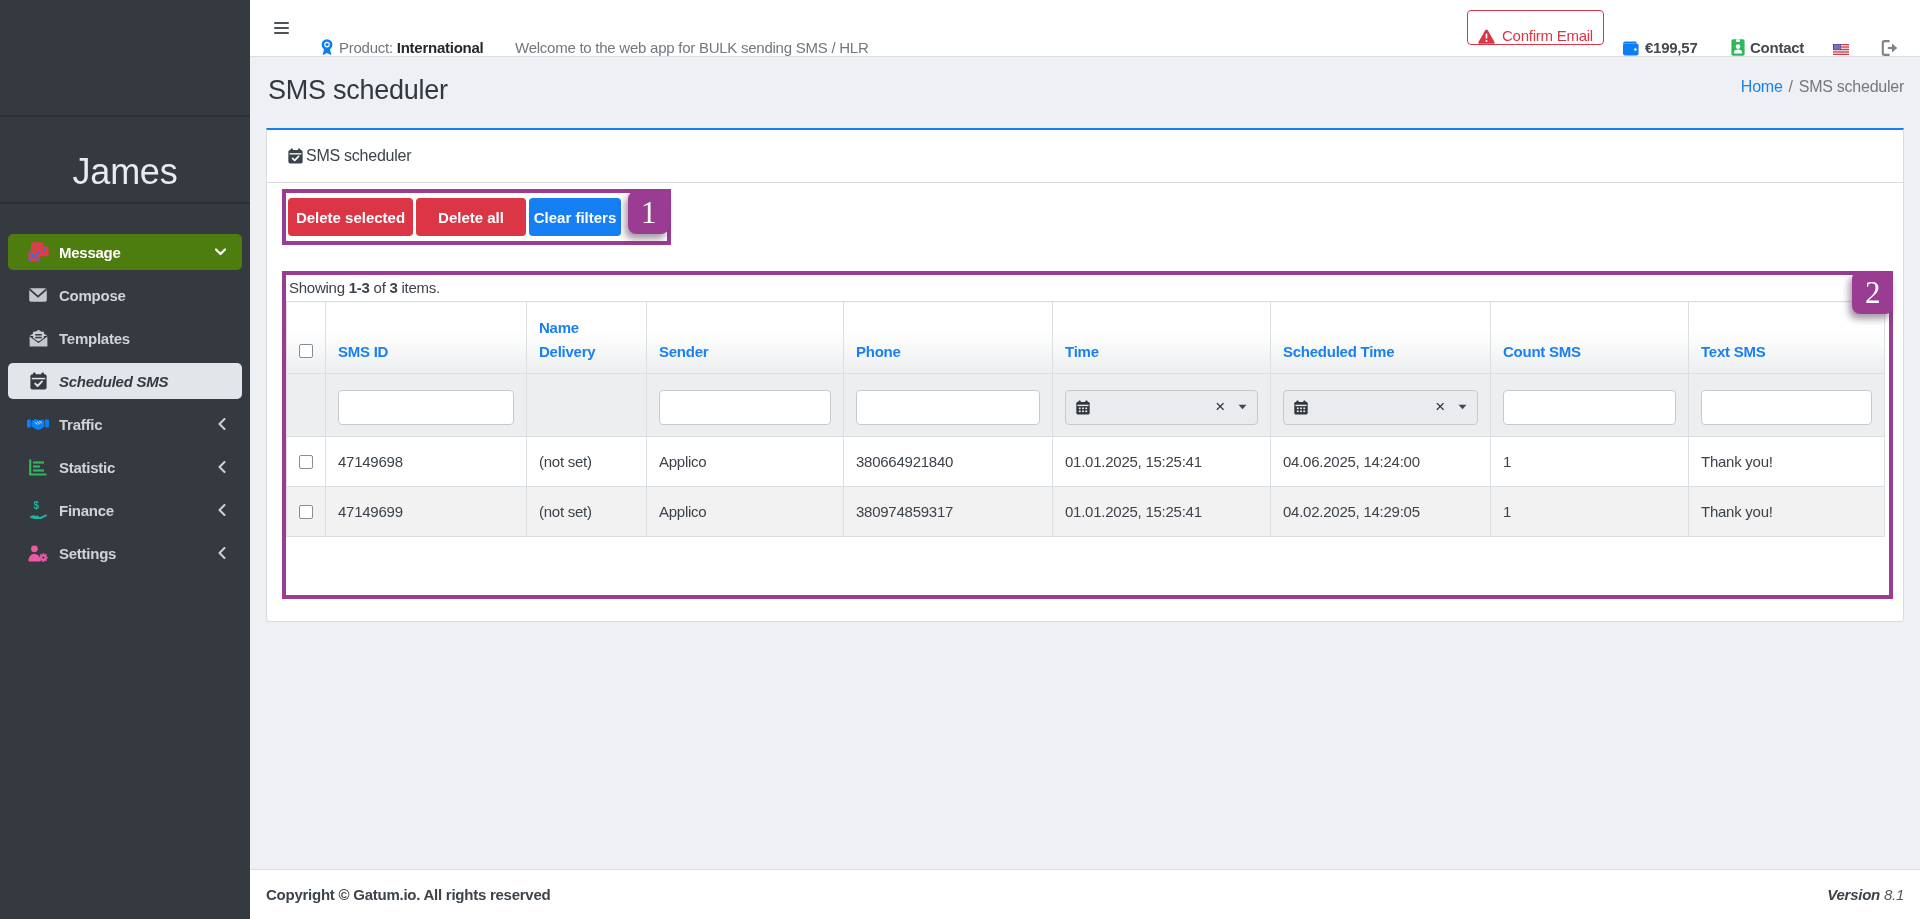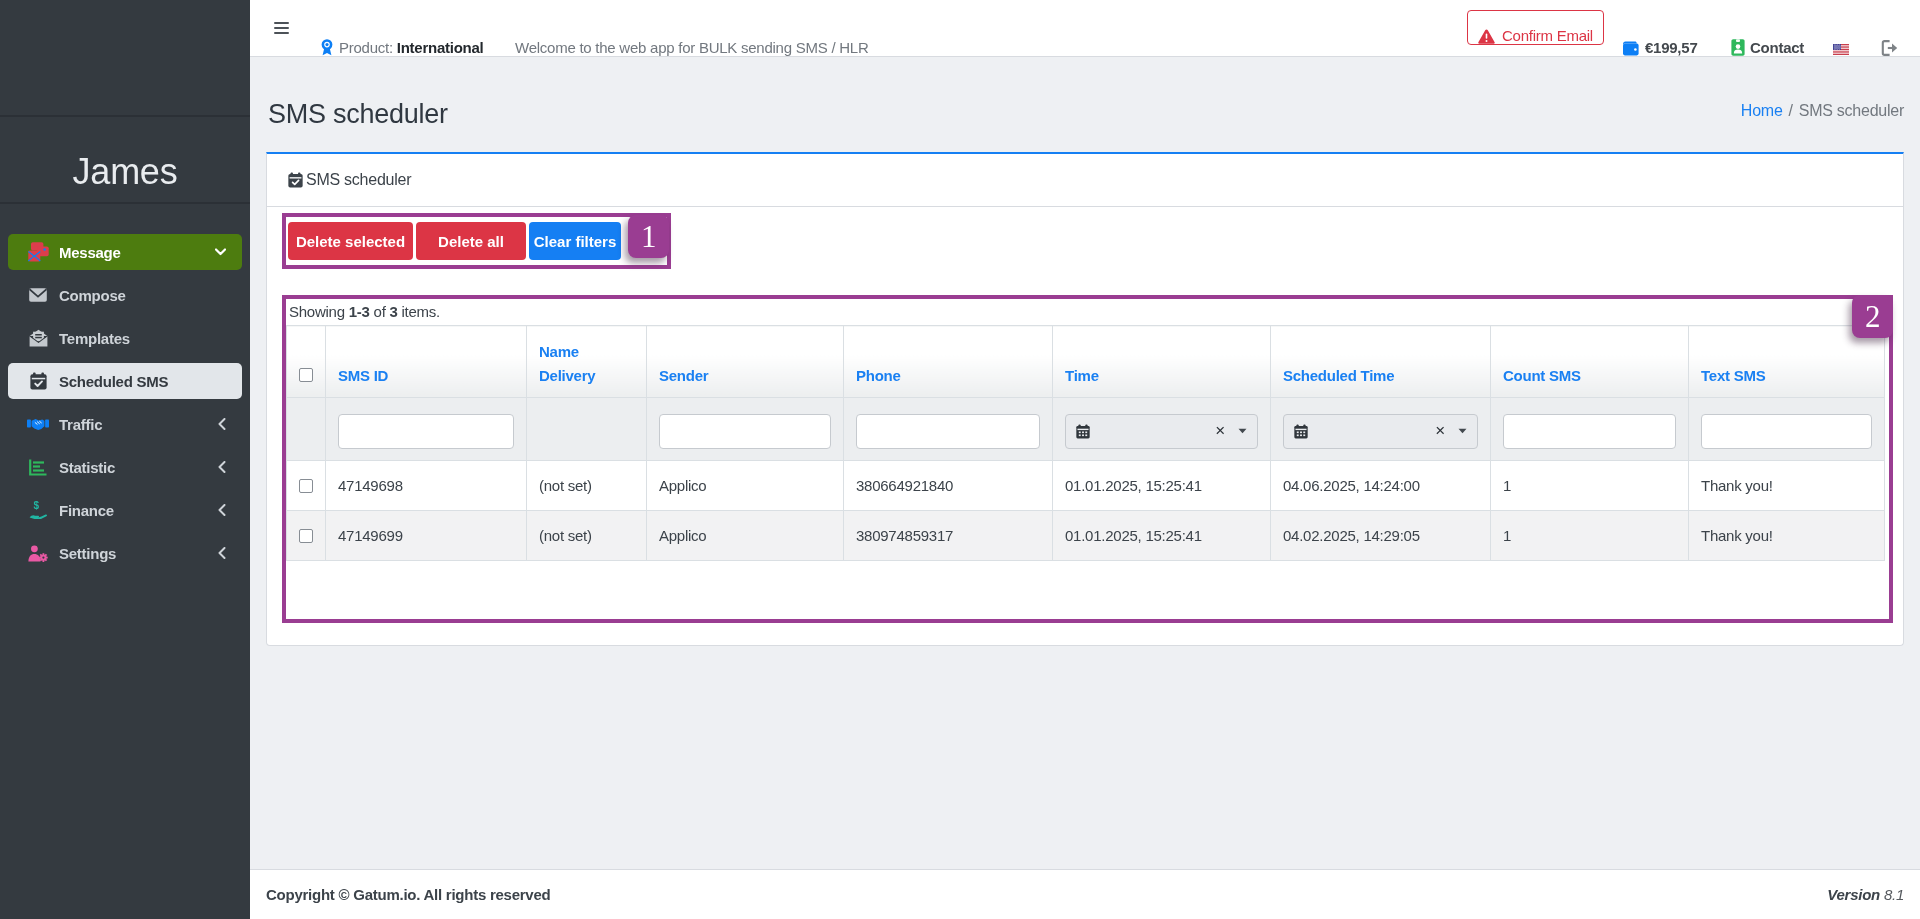--- a/index.html
+++ b/index.html
@@ -8,36 +8,36 @@
 
 
 .sidebar { position:fixed; left:0; top:0; width:250px; height:919px; background:#343a40; z-index:10; }
 .brand { height:117px; border-bottom:2px solid #2b3036; }
 .profile { height:87px; border-bottom:2px solid #2b3036; display:flex; align-items:center; justify-content:center; }
 .profile span { color:#e9ecef; font-size:36px; padding-top:24px; }
 .nav { padding:30px 8px 0 8px; }
 .nav-item { height:36px; margin-bottom:7px; display:flex; align-items:center; border-radius:5px; color:#cfd4d9; font-weight:700; font-size:15px; }
 .nav-item .nicon { width:22px; height:22px; margin-left:19px; margin-right:10px; flex:0 0 22px; display:flex; align-items:center; justify-content:center; }
 .nav-item.active { background:#4d7c0f; color:#fff; }
-.nav-item.selected { background:#e2e6ea; color:#343a40; }
+.nav-item.selected { background:#e2e6ea; color:#343a40;font-style:italic; }
 .nav-item .chev { margin-left:auto; margin-right:16px; display:flex; align-items:center; }
 
 
 .main { margin-left:250px; }
 .topbar { position:relative; height:57px; background:#fff; border-bottom:1px solid #d8dbe0; }
 .tb { position:absolute; display:flex; align-items:flex-end; height:56px; top:0; }
 .hamb div { height:2.5px; width:15px; background:#4c5258; border-radius:1px; }
 .hamb div + div { margin-top:2.5px; }
 .gray { color:#72787f; }
 .dark b { color:#23282d; }
 .confirm-btn { border:1px solid #dc3545; color:#dc3545; border-radius:4px; height:35px !important; top:10px !important; padding:0 10px; }
 .tbb { font-weight:700; color:#44494e; }
 
 
-.content { padding:0 16px;margin-top:24px; }
+.content { padding:0 16px; }
 .page-head { height:71px; position:relative; }
 .page-head h1 { position:absolute; left:2px; top:18px; font-size:27px; font-weight:400; color:#303841; }
 .crumbs { position:absolute; right:0; top:21px; color:#72787f; font-size:16px; }
 .crumbs a { color:#1a80f2; }
 .crumbs .sep { display:inline-block; margin:0 6px; }
 
 
 .card { background:#fff; border:1px solid #d8dbe0; border-top:2px solid #157ff3; border-radius:0 0 4px 4px; }
 .card-header { height:53px; border-bottom:1px solid #d8dbe0; display:flex; align-items:center; padding-left:21px; font-size:16px; color:#3c434a; }
 .card-header svg { margin-right:3px; }

